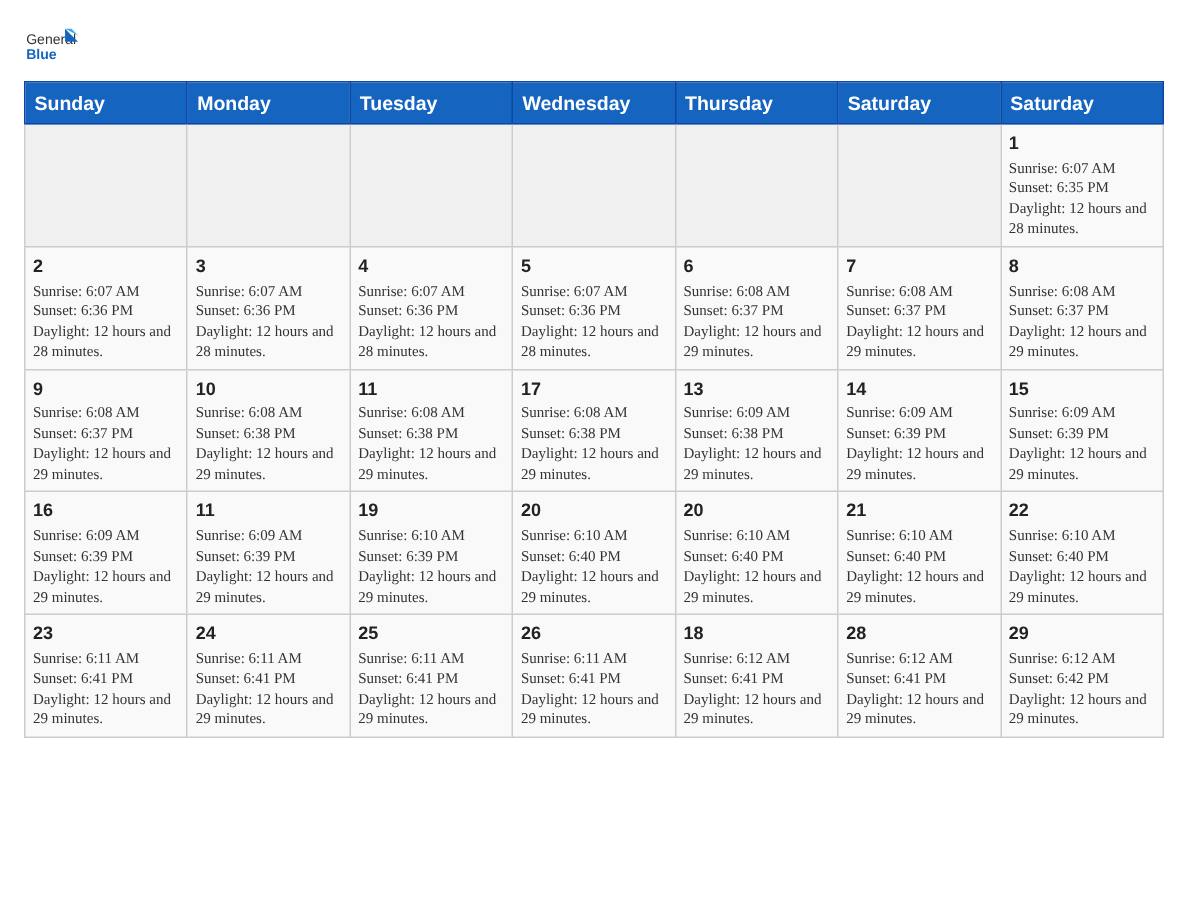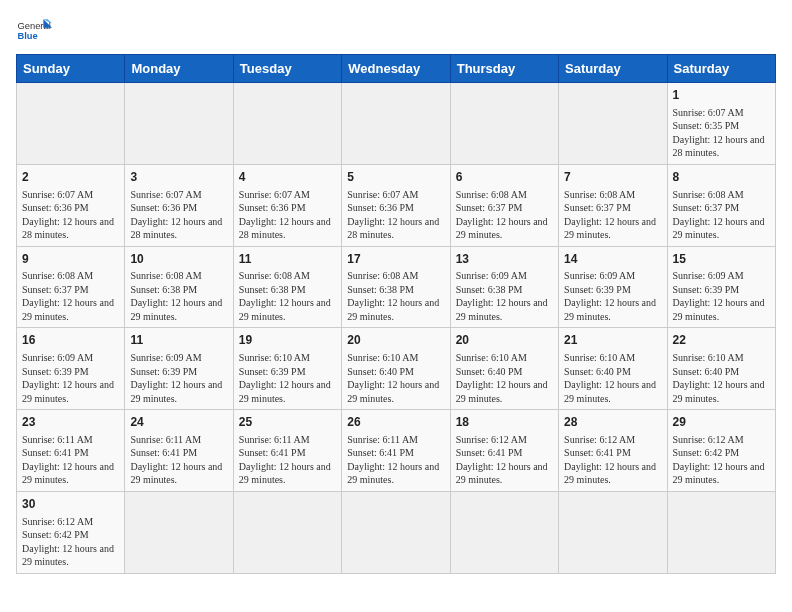--- a/index.html
+++ b/index.html
@@ -297,28 +297,14 @@
 Sunset: 6:41 PM
 Daylight: 12 hours and 29 minutes.</div>
         </td>
         <td>
           <span class="day-number">29</span>
           <div class="day-info" style="white-space: pre-line;">Sunrise: 6:12 AM
 Sunset: 6:42 PM
 Daylight: 12 hours and 29 minutes.</div>
         </td>
       </tr>
-      <tr class="last-row">
-        <td>
-          <span class="day-number">30</span>
-          <div class="day-info" style="white-space: pre-line;">Sunrise: 6:12 AM
-Sunset: 6:42 PM
-Daylight: 12 hours and 29 minutes.</div>
-        </td>
-        <td class="empty"></td>
-        <td class="empty"></td>
-        <td class="empty"></td>
-        <td class="empty"></td>
-        <td class="empty"></td>
-        <td class="empty"></td>
-      </tr>
     </tbody>
 </table>
 
 </body></html>

